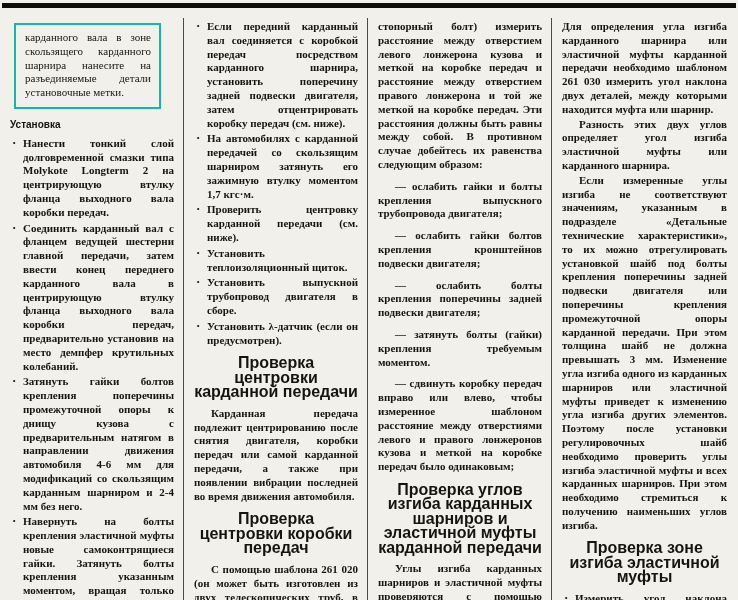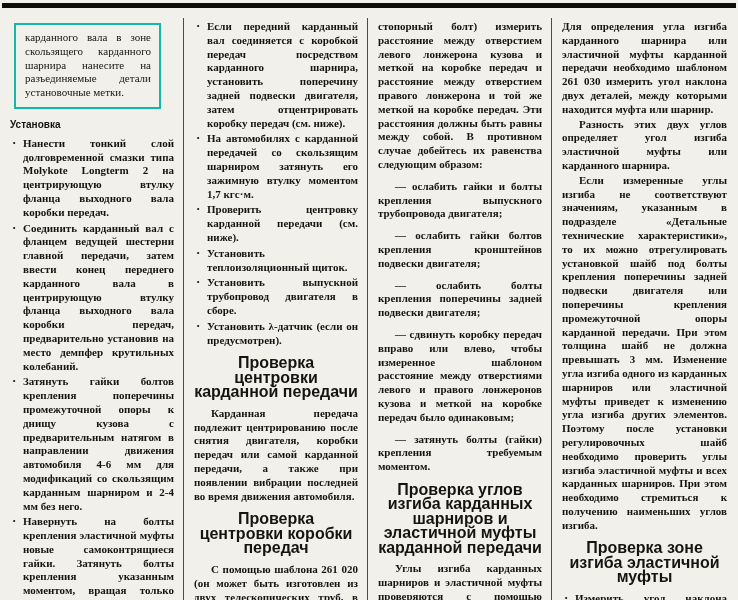--- a/index.html
+++ b/index.html
@@ -81,22 +81,22 @@
       <p class="ind">Карданная передача подлежит центрированию после снятия двигателя, коробки передач или самой карданной передачи, а также при появлении вибрации последней во время движения автомобиля.</p>
       <div class="h-center">Проверка центровки коробки передач</div>
       <p class="ind">С помощью шаблона 261 020 (он может быть изготовлен из двух телескопических труб, в отверстие на конце каждой из которых вставлена тонкая трубка и ввернут</p>
     </div>
 
     <div class="col">
       <p>стопорный болт) измерить расстояние между отверстием левого лонжерона кузова и меткой на коробке передач и расстояние между отверстием правого лонжерона и той же меткой на коробке передач. Эти расстояния должны быть равны между собой. В противном случае добейтесь их равенства следующим образом:</p>
       <p class="dash">— ослабить гайки и болты крепления выпускного трубопровода двигателя;</p>
       <p class="dash">— ослабить гайки болтов крепления кронштейнов подвески двигателя;</p>
       <p class="dash">— ослабить болты крепления поперечины задней подвески двигателя;</p>
+      <p class="dash">— затянуть болты (гайки) крепления требуемым моментом.</p>
       <p class="dash">— сдвинуть коробку передач вправо или влево, чтобы измеренное шаблоном расстояние между отверстиями левого и правого лонжеронов кузова и меткой на коробке передач было одинаковым;</p>
-      <p class="dash">— затянуть болты (гайки) крепления требуемым моментом.</p>
       <div class="h-center">Проверка углов изгиба карданных шарниров и эластичной муфты карданной передачи</div>
       <p class="ind">Углы изгиба карданных шарниров и эластичной муфты проверяются с помощью шаблона 261 030, выполненного в виде металлической пластины с угловыми делениями ценой 5' в нижней части и шарнирным балансиром в верхней части. Балансир имеет уровень и может закрепляться в верти-</p>
     </div>
 
     <div class="col">
       <p>Для определения угла изгиба карданного шарнира или эластичной муфты карданной передачи необходимо шаблоном 261 030 измерить угол наклона двух деталей, между которыми находится муфта или шарнир.</p>
       <p class="ind">Разность этих двух углов определяет угол изгиба эластичной муфты или карданного шарнира.</p>
       <p class="ind">Если измеренные углы изгиба не соответствуют значениям, указанным в подразделе «Детальные технические характеристики», то их можно отрегулировать установкой шайб под болты крепления поперечины задней подвески двигателя или поперечины крепления промежуточной опоры карданной передачи. При этом толщина шайб не должна превышать 3 мм. Изменение угла изгиба одного из карданных шарниров или эластичной муфты приведет к изменению угла изгиба других элементов. Поэтому после установки регулировочных шайб необходимо проверить углы изгиба эластичной муфты и всех карданных шарниров. При этом необходимо стремиться к получению наименьших углов изгиба.</p>
       <div class="h-center">Проверка зоне изгиба эластичной муфты</div>
       <p class="bullet">Измерить угол наклона двигателя, поставив на плоскость масляного картера шаблон 261 030 и закрепив его на блоке цилиндров или на</p>

